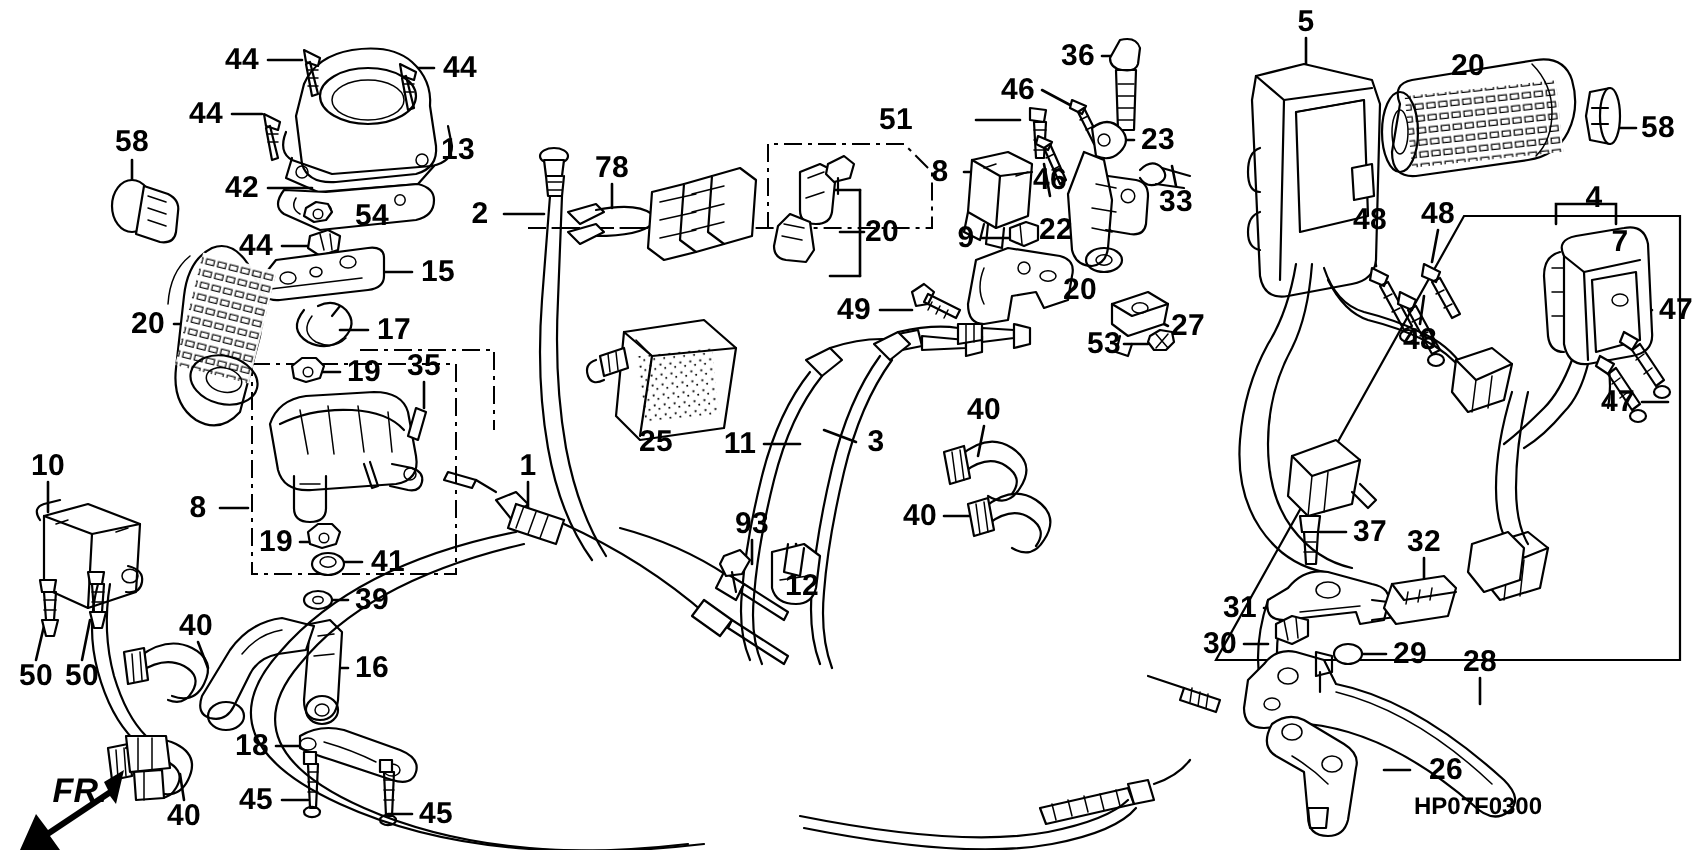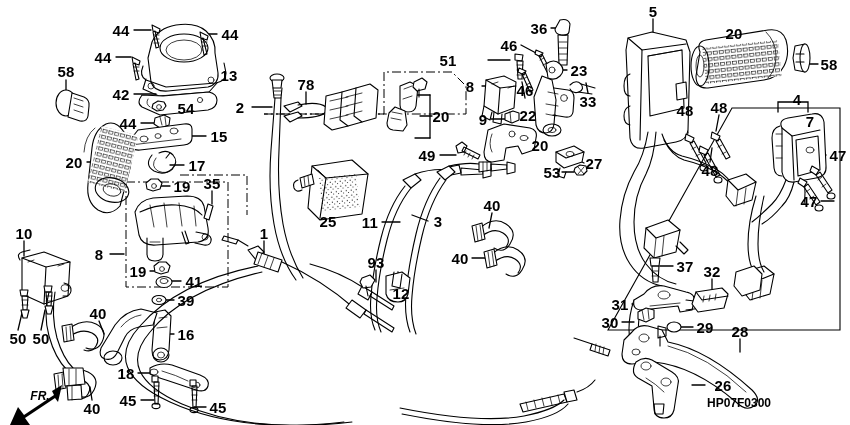--- a/index.html
+++ b/index.html
@@ -17,21 +17,21 @@
     transform:translate(-50%,-50%);
     letter-spacing:.2px;
   }
   .pn{
     position:absolute;font-family:"Liberation Sans", sans-serif;
     font-size:12px;font-weight:700;color:#000;white-space:nowrap;
     transform:translate(-50%,-50%);
   }
   .fr{
     position:absolute;font-family:"Liberation Sans", sans-serif;
-    font-size:12px;font-weight:700;font-style:italic;color:#000;
+    font-size:17px;font-weight:700;font-style:italic;color:#000;
     transform:translate(-50%,-50%);white-space:nowrap;
   }
 </style>
 </head>
 <body>
 
 <div id="sheet">
 
   <svg id="art" viewBox="0 0 850 425" xmlns="http://www.w3.org/2000/svg">
     <defs>

